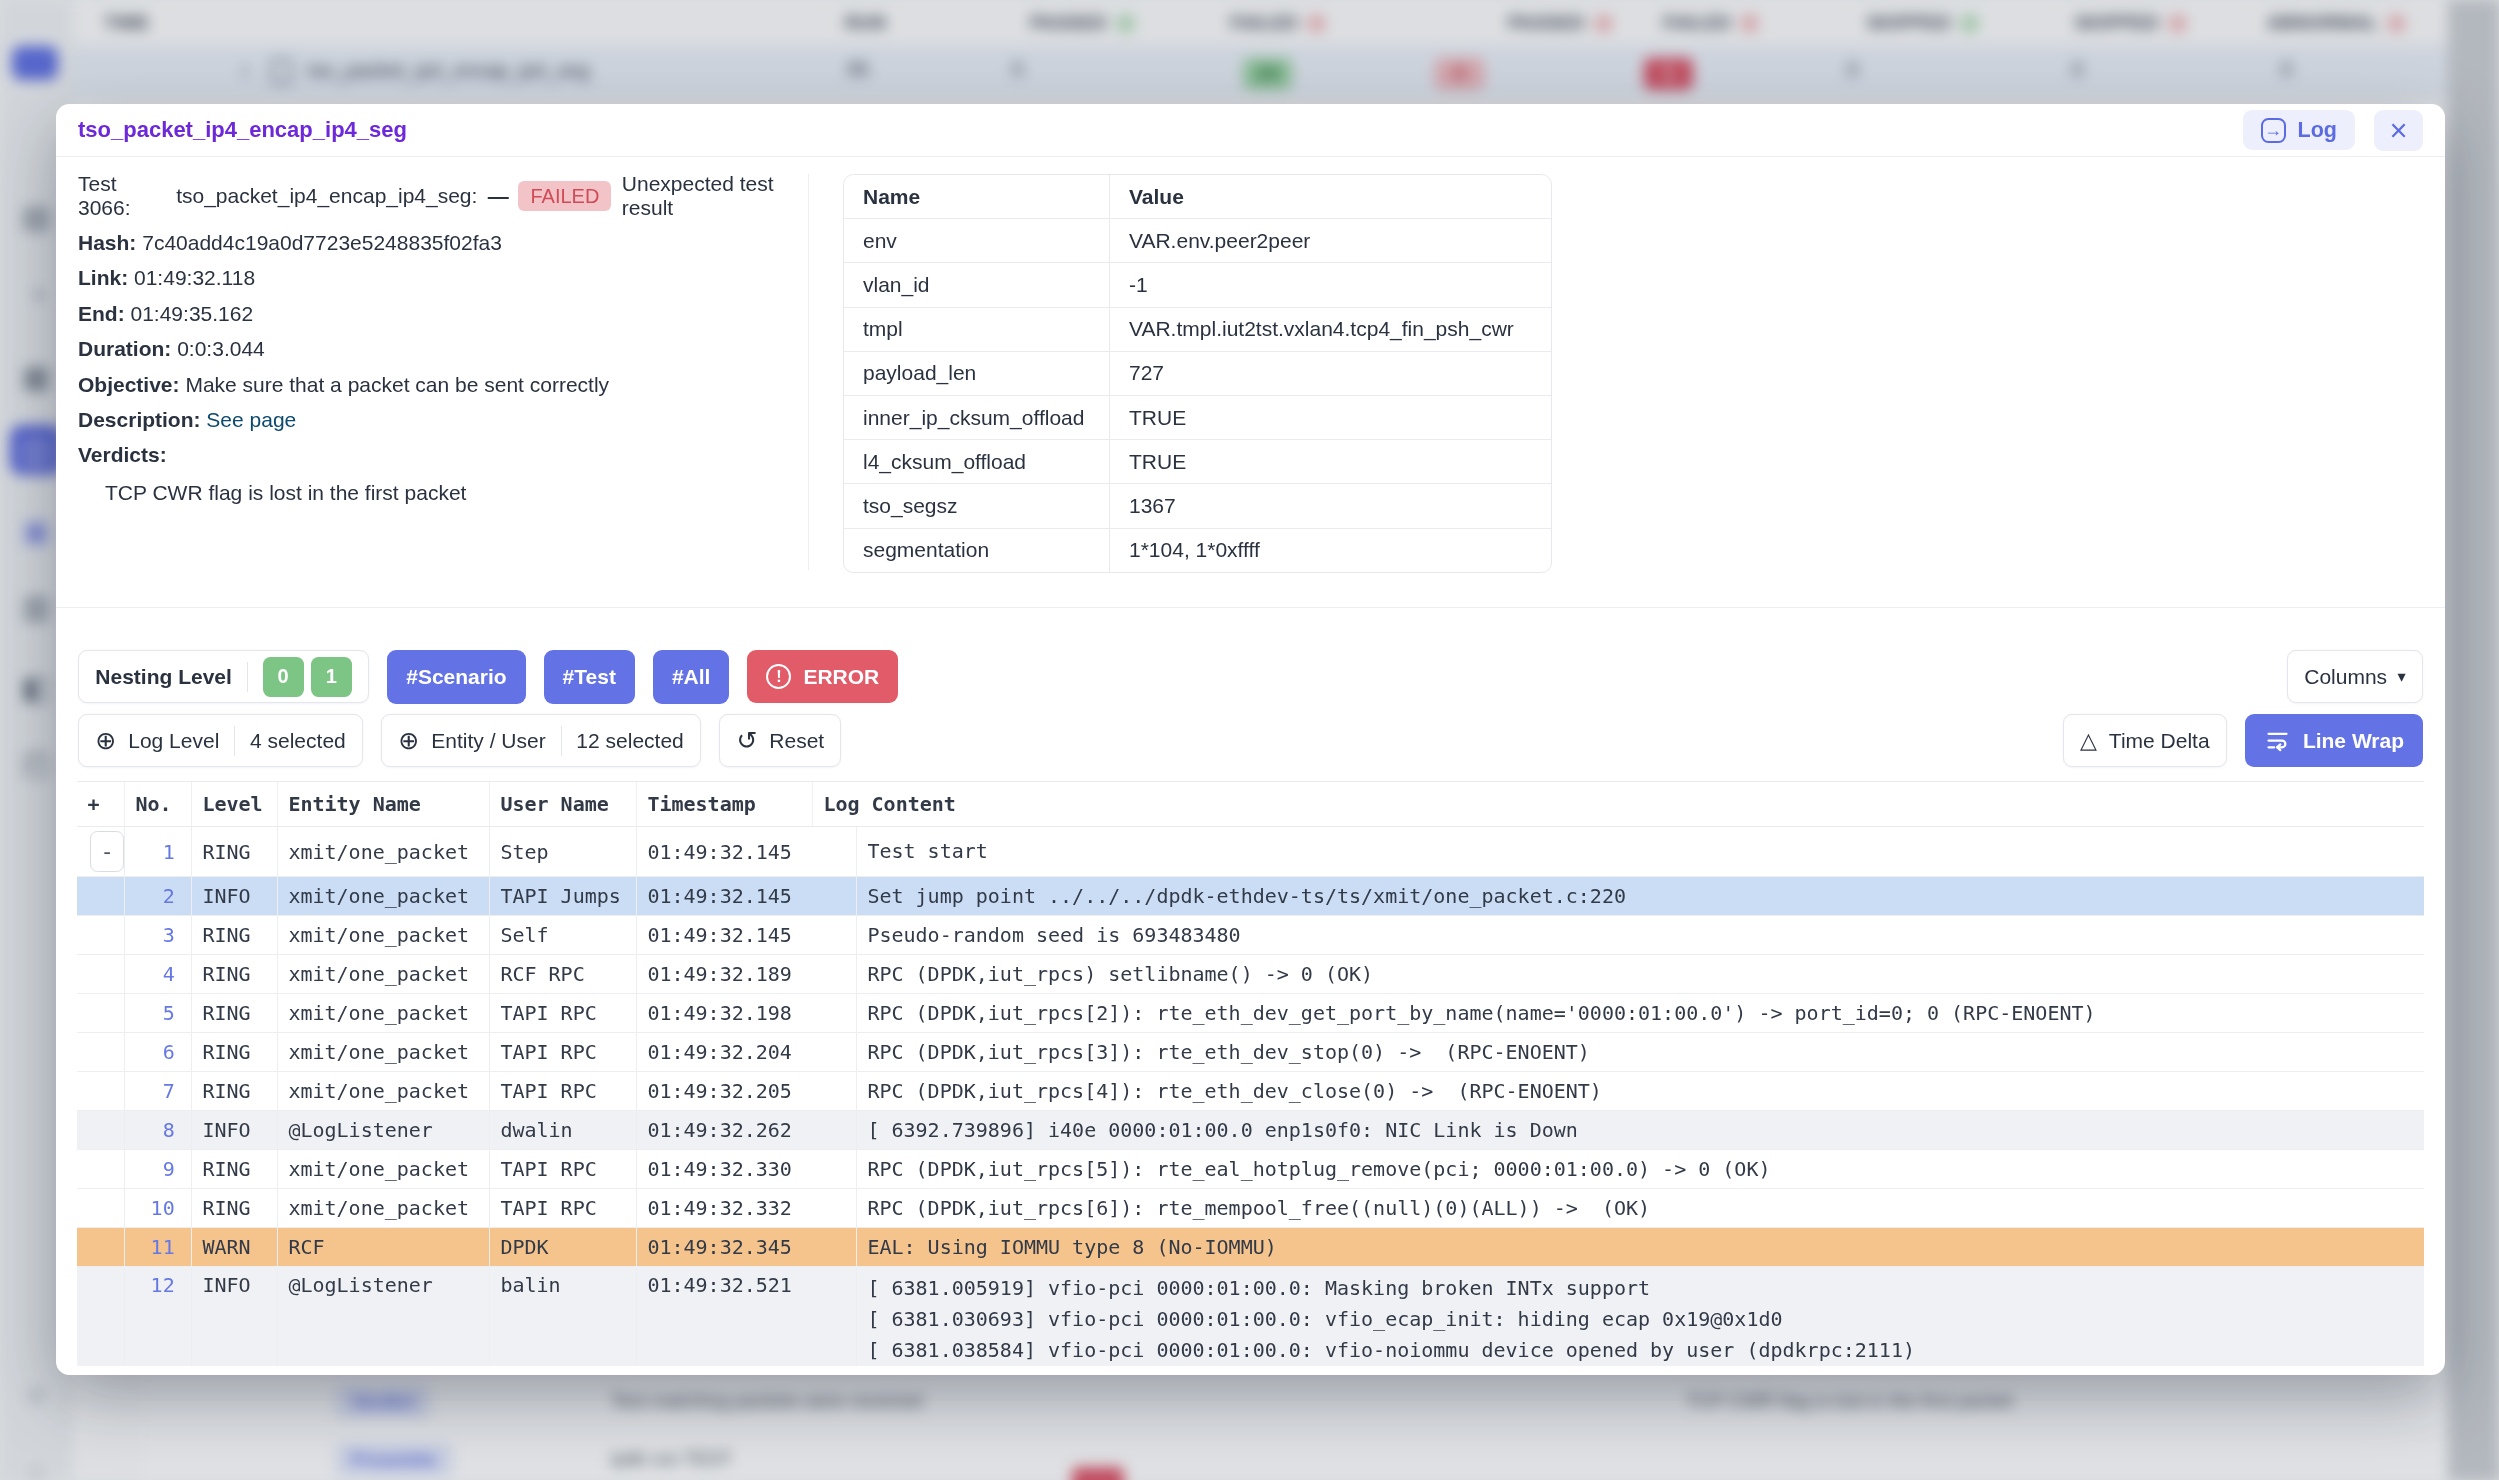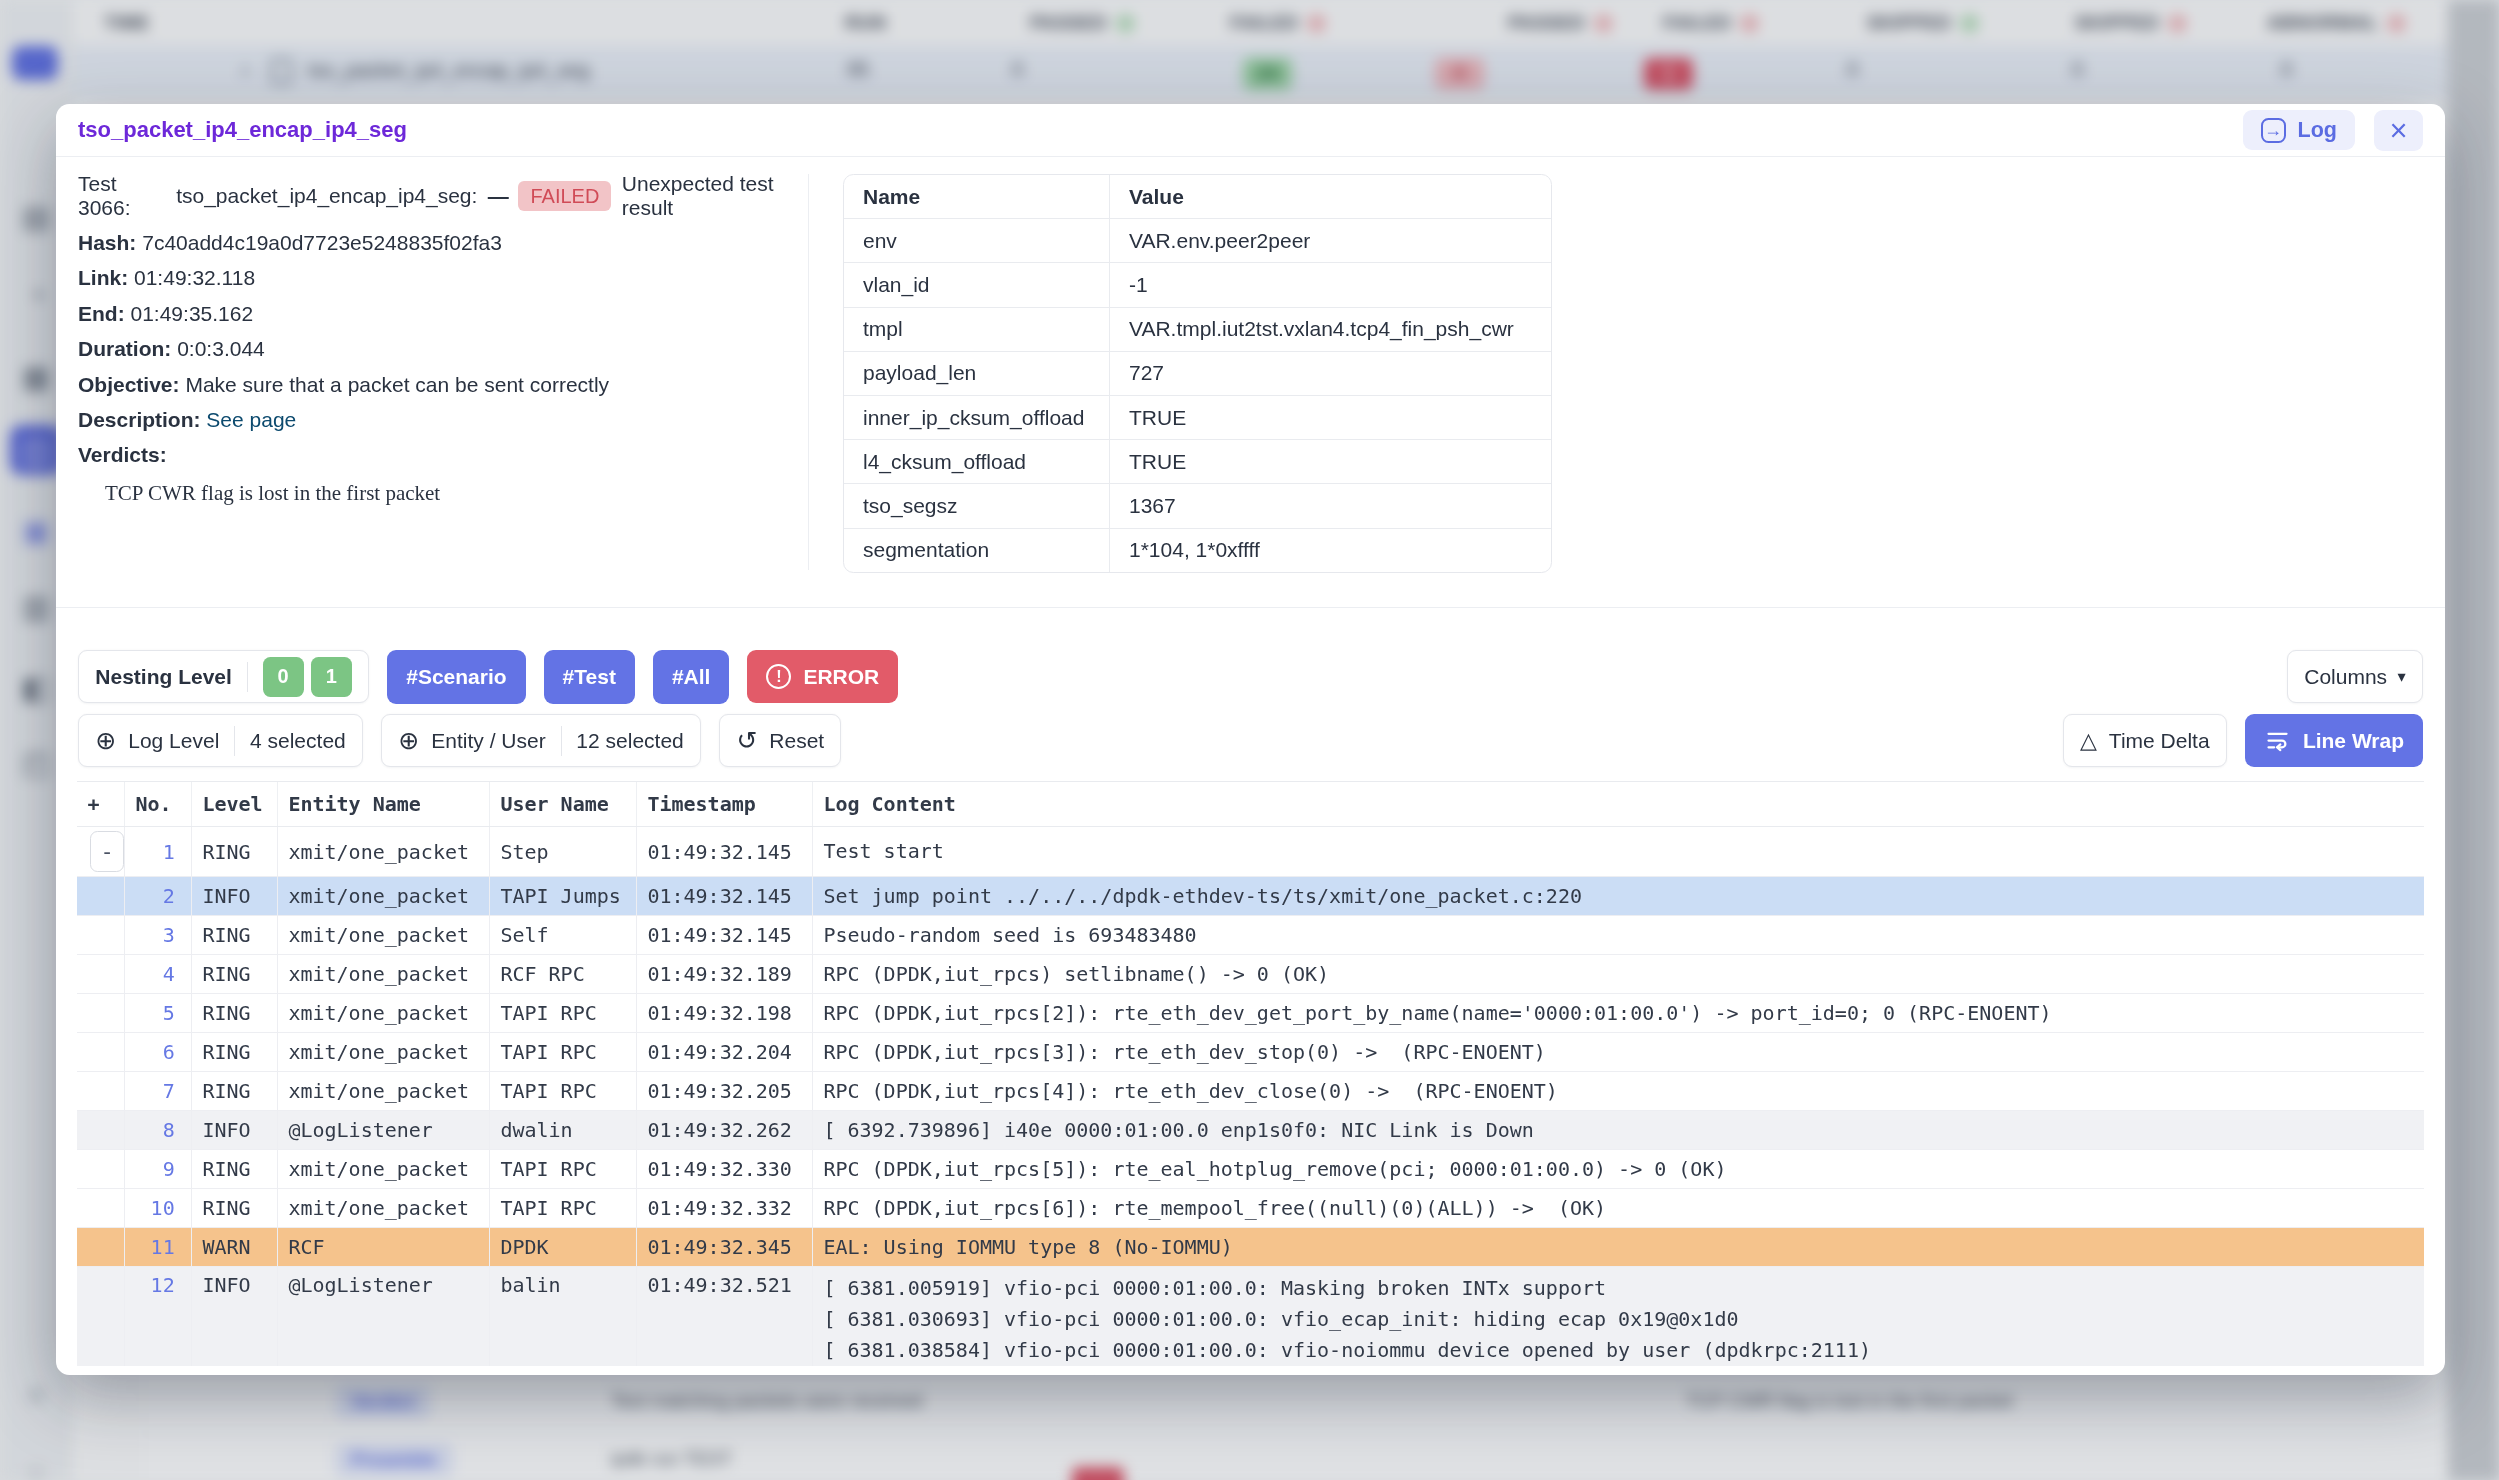--- a/index.html
+++ b/index.html
@@ -63,21 +63,21 @@
                width:49px; height:41px; font-size:31px; line-height:1; cursor:pointer;
                display:flex; align-items:center; justify-content:center; }
 
   .details { position:absolute; left:22px; top:68px; width:733px; font-size:21px; color:#2a3240; }
   .dline { margin-bottom:11px; line-height:24.4px; }
   .dline .lbl { font-weight:600; }
   .testline { display:flex; align-items:center; gap:10.4px; margin-bottom:11px; }
   .dash { font-weight:700; letter-spacing:-0.7px; }
   .failed-badge { background:#f2c4c7; color:#d04b57; border-radius:6px; padding:3.7px 12px; font-size:20px; font-weight:500; }
   .link { color:#0c4a6e; cursor:pointer; }
-  .verdict-text { margin-top:13.3px; margin-left:27px;font-family:Liberation Serif, serif; }
+  .verdict-text { margin-top:13.3px; margin-left:27px; }
 
   .vdivider { position:absolute; left:752px; top:70px; height:396px; width:0.7px; background:#eceef2; }
 
   .params { position:absolute; left:787px; top:70px; width:709px; border:0.7px solid #e6e8ed; border-radius:10.4px;
             overflow:hidden; font-size:21px; color:#2a3240; background:#fff; }
   .prow { display:grid; grid-template-columns:265px 1fr; border-top:0.7px solid #e9ebef; }
   .prow:first-child { border-top:none; }
   .prow.hd > div { font-weight:700; }
   .prow > div { padding:9.6px 19px; line-height:24px; }
   .prow > div:last-child { border-left:0.7px solid #e9ebef; }
@@ -121,21 +121,21 @@
   .log-row.first { min-height:50px; }
   .log-row.selected { background:#cbddf5; }
   .log-row.warn { background:#f5c38c; }
   .log-row.striped { background:#f0f1f4; }
   .log-row.multiline { border-bottom:none; }
   .log-row.multiline > div { align-items:flex-start; padding-top:6px; }
   .cell-no { color:#6578e4; justify-content:flex-end; padding-right:16.3px; }
   .collapse-btn { width:34px; height:41px; border:0.7px solid #d9dce2; border-radius:7.4px; background:#fff;
                   font-size:22px; color:#4a5263; margin-left:3px; cursor:pointer;
                   display:flex; align-items:center; justify-content:center; font-family:inherit; }
-  .cell-content { white-space:pre-wrap; line-height:31px; padding-right:15px; }
+  .cell-content { white-space:pre-wrap; line-height:31px; padding-right:15px;margin-left:44px; }
 </style>
 </head>
 <body>
 
 <div class="bg-layer">
   <div class="sidebar">
     <div class="app-logo"></div>
     <div id="sidebar-icons">
         <span class="nav-icon ni0">▤</span>
         <span class="nav-icon ni1">◔</span>

